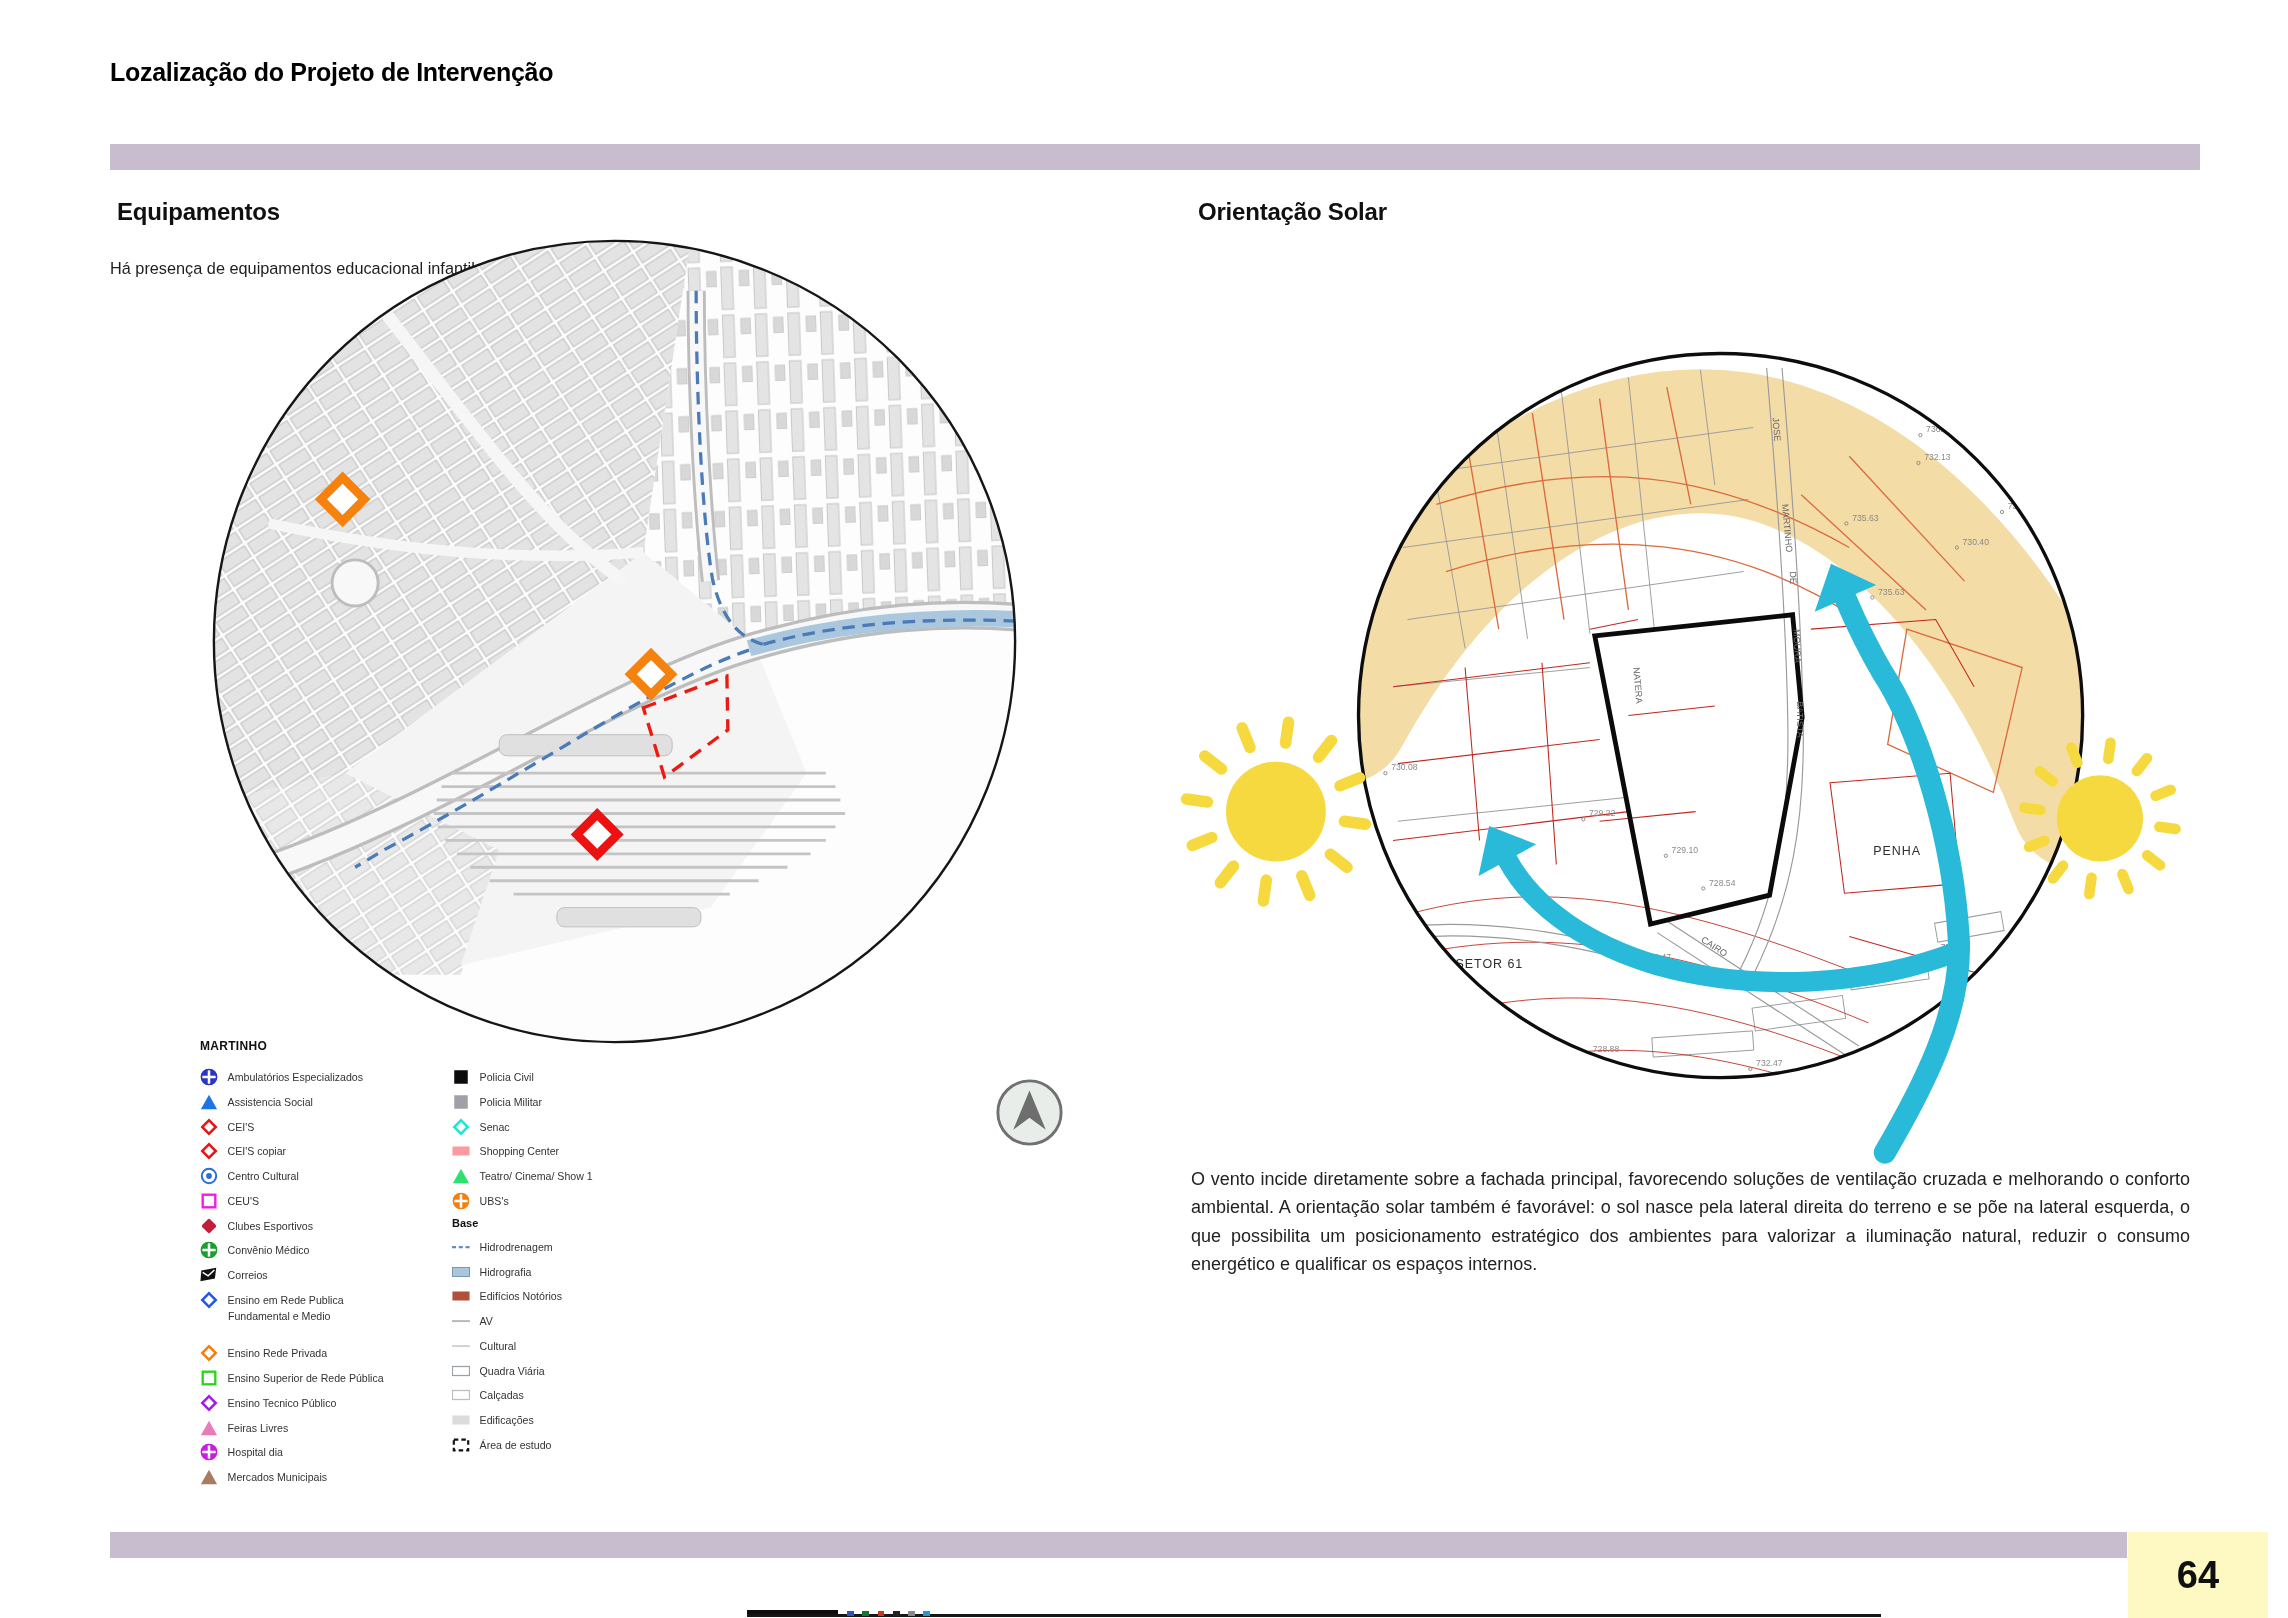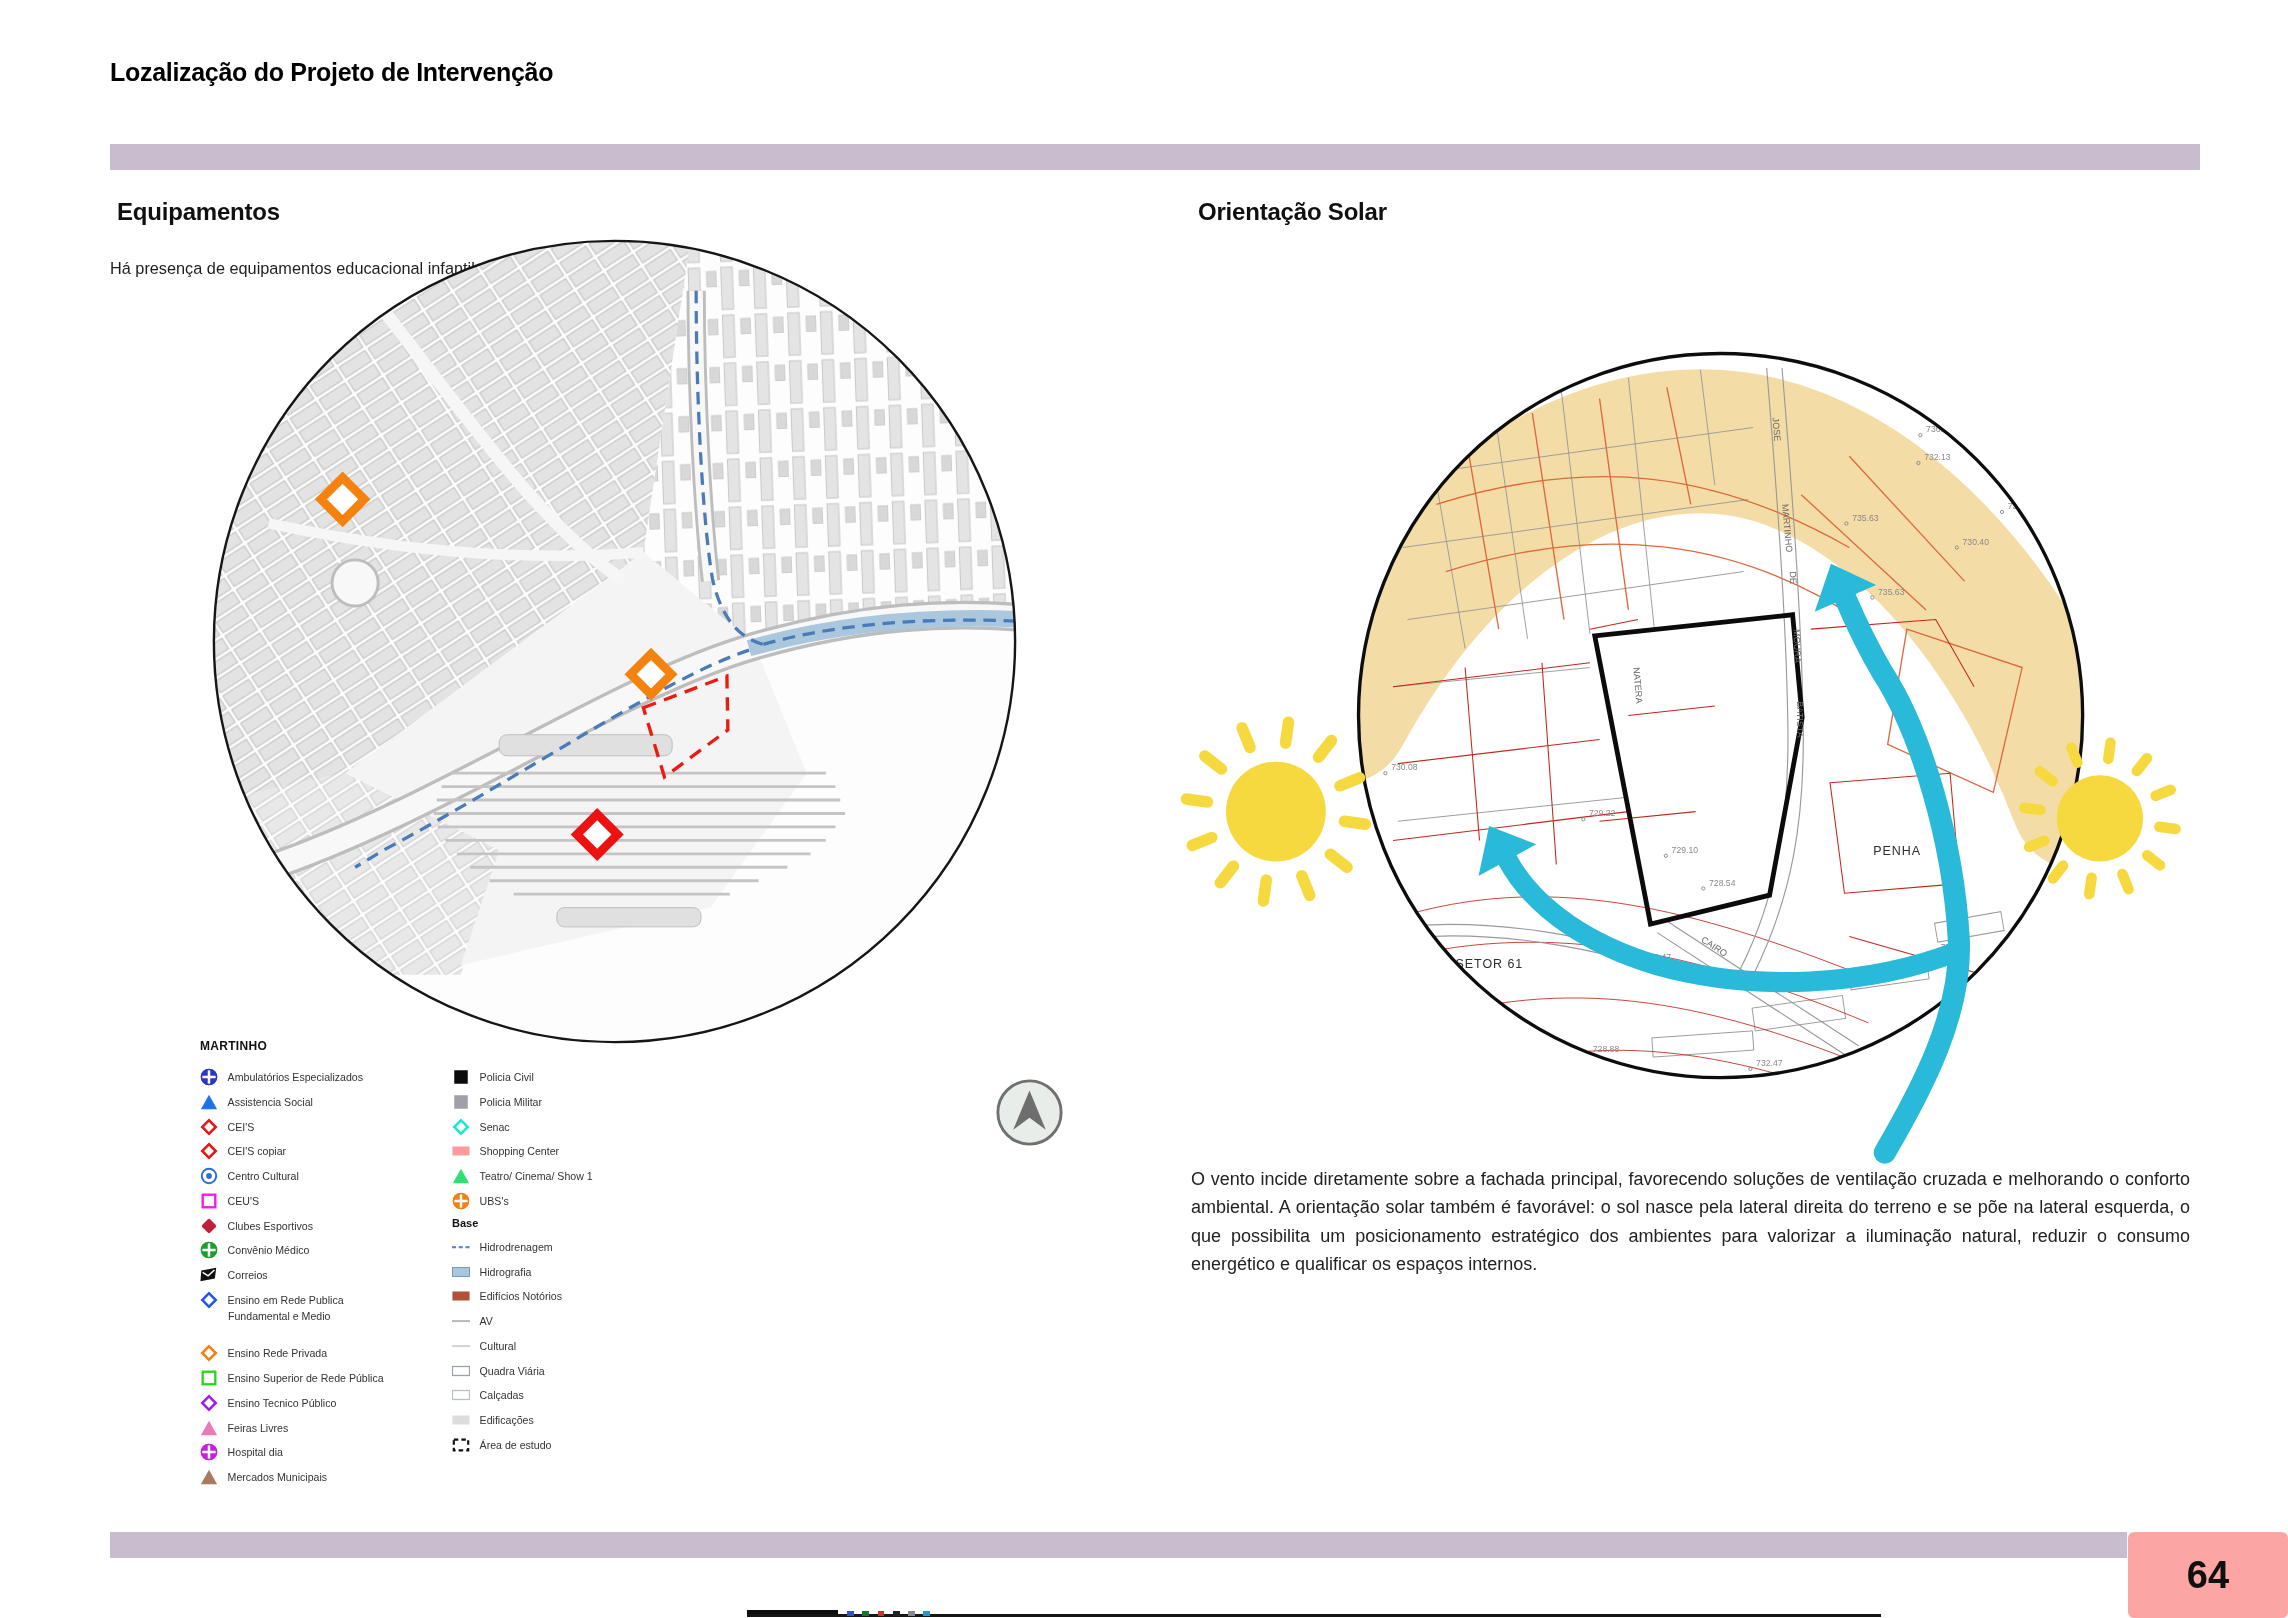--- a/index.html
+++ b/index.html
@@ -19,21 +19,21 @@
   .legend-cols{display:flex;}
   .lcol1{width:252px;flex:none;}
   .lcol2{flex:1;}
   .lrow{display:flex;align-items:center;gap:9.6px;height:18px;margin-bottom:6.7px;}
   .lrow .lic{width:18px;height:18px;flex:none;display:inline-flex;}
   .lrow .lic svg{width:18px;height:18px;}
   .llab{font-size:10.6px;color:#333;white-space:nowrap;}
   .llab2{font-size:10.6px;color:#333;margin:-4.8px 0 22px 28px;}
   .lbase{font-size:11px;font-weight:bold;color:#111;margin:3.8px 0 9.6px 0;}
   .compass{left:995px;top:1078px;width:69px;height:69px;}
-  .pagenum-box{left:2128px;top:1532px;width:160px;height:86px;background:#fca5a5;display:flex;align-items:center;justify-content:center;border-radius:6px;}
+  .pagenum-box{left:2128px;top:1532px;width:140px;height:86px;background:#fef9c3;display:flex;align-items:center;justify-content:center;}
   .pagenum{font-size:38px;font-weight:bold;color:#101010;}
   .strip-line{left:747px;top:1614px;width:1134px;height:2.9px;background:#161616;}
   .strip-block{left:747px;top:1610px;width:91px;height:6.7px;background:#0d0d0d;}
   .strip-ticks{left:847px;top:1611px;display:flex;gap:8.6px;}
   .strip-ticks span{width:6.7px;height:4.8px;display:inline-block;}
   svg text{font-family:"Liberation Sans",sans-serif;}
 </style>
 </head>
 <body>
 

